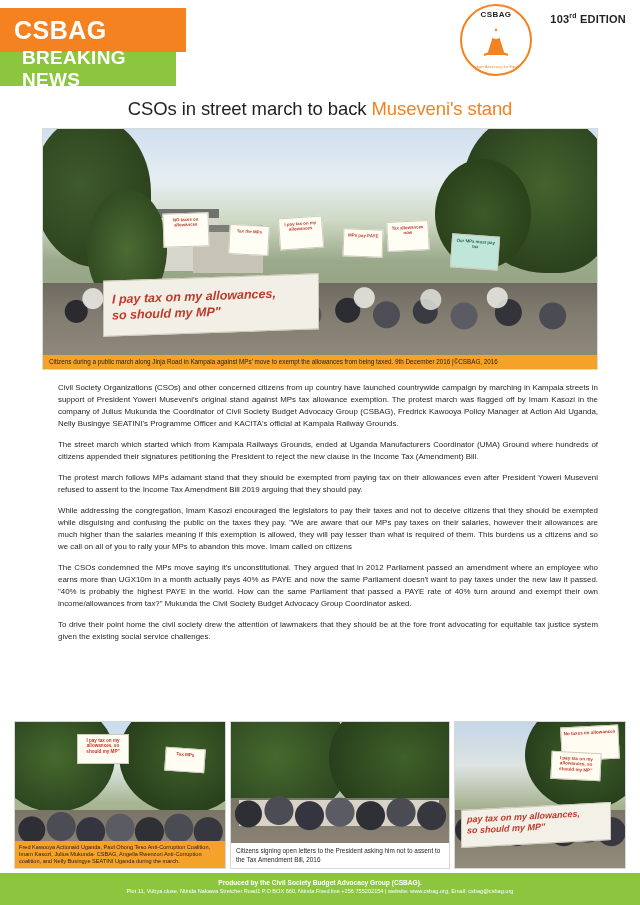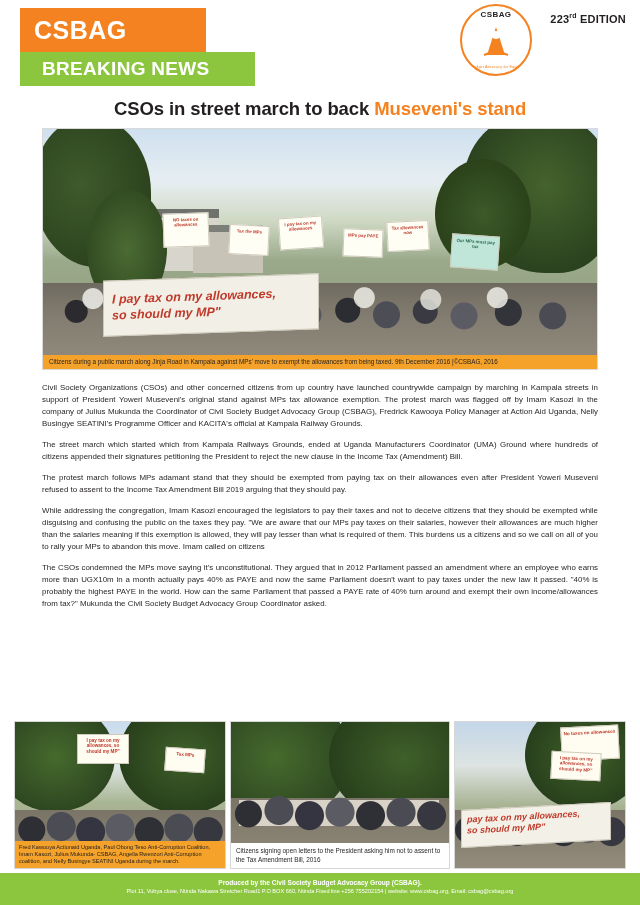--- a/index.html
+++ b/index.html
@@ -14,41 +14,40 @@
     position: relative;
     width: 640px; height: 905px;
     overflow: hidden;
     background: #fff;
   }
 
   
   .header {
     position: relative;
     height: 92px;
-    margin-left: 20px;
   }
   .brand-orange {
     position: absolute;
     left: 0; top: 8px;
     width: 186px; height: 44px;
     background: #f58220;
     display: flex;
     align-items: center;
     padding-left: 14px;
   }
   .brand-orange .logo-text {
     color: #ffffff;
     font-size: 25px;
     font-weight: bold;
     letter-spacing: 0.5px;
   }
   .brand-green {
     position: absolute;
     left: 0; top: 52px;
-    width: 235px; height: 34px;
+    width: 176px; height: 34px;
     background: #8cc63f;
     display: flex;
     align-items: center;
     padding-left: 22px;
   }
   .brand-green .breaking-text {
     color: #ffffff;
     font-size: 19px;
     font-weight: bold;
     letter-spacing: 0.3px;
@@ -92,21 +91,21 @@
   }
   .logo-badge svg { margin-top: 2px; }
 
   
   .headline-wrap {
     text-align: center;
     padding: 6px 20px 8px 20px;
   }
   .headline {
     font-size: 18.5px;
-    font-weight: bold;
+    font-weight: normal;
     color: #231f20;
     letter-spacing: -0.1px;
   }
   .headline .hl-accent { color: #f58220; }
 
   
   .main-photo-wrap {
     position: relative;
     margin: 0 42px;
     height: 242px;
@@ -236,21 +235,21 @@
     font-size: 6.3px;
     padding: 3px 6px;
     line-height: 1.2;
   }
 
   
   .article {
     padding: 12px 42px 0 42px;
   }
   .article p {
-    margin: 0 0 9px 0;
+    margin: 0 0 9px 16px;
     font-size: 7.9px;
     line-height: 1.52;
     text-align: justify;
     color: #231f20;
   }
 
   
   .strip {
     position: absolute;
     left: 14px; right: 14px;
@@ -372,21 +371,21 @@
       <span class="lb-title">CSBAG</span>
       <svg width="44" height="40" viewBox="0 0 44 40">
         <path d="M22 6 L13 34 L31 34 Z" fill="#f58220"></path>
         <circle cx="22" cy="14" r="4" fill="#ffffff"></circle>
         <path d="M10 34 q12 -6 24 0" stroke="#f58220" stroke-width="2" fill="none"></path>
       </svg>
       <span class="lb-tag">Budget Advocacy for Equity</span>
     </div>
 
     <div class="edition">
-      <span>223</span><sup>rd</sup><span> EDITION</span>
+      <span>103</span><sup>rd</sup><span> EDITION</span>
     </div>
   </div>
 
   <div class="headline-wrap">
     <div class="headline">
       <span>CSOs in street march to back </span><span class="hl-accent">Museveni's stand</span>
     </div>
   </div>
 
   <div class="main-photo-wrap">
@@ -416,20 +415,21 @@
 
     <div class="mp-caption">Citizens during a public march along Jinja Road in Kampala against MPs' move to exempt the allowances from being taxed. 9th December 2016 |©CSBAG, 2016</div>
   </div>
 
   <div class="article">
     <p>Civil Society Organizations (CSOs) and other concerned citizens from up country have launched countrywide campaign by marching in Kampala streets in support of President Yoweri Museveni's original stand against MPs tax allowance exemption. The protest march was flagged off by Imam Kasozi in the company of Julius Mukunda the Coordinator of Civil Society Budget Advocacy Group (CSBAG), Fredrick Kawooya Policy Manager at Action Aid Uganda, Nelly Busingye SEATINI's Programme Officer and KACITA's official at Kampala Railway Grounds.</p>
     <p>The street march which started which from Kampala Railways Grounds, ended at Uganda Manufacturers Coordinator (UMA) Ground where hundreds of citizens appended their signatures petitioning the President to reject the new clause in the Income Tax (Amendment) Bill.</p>
     <p>The protest march follows MPs adamant stand that they should be exempted from paying tax on their allowances even after President Yoweri Museveni refused to assent to the Income Tax Amendment Bill 2019 arguing that they should pay.</p>
     <p>While addressing the congregation, Imam Kasozi encouraged the legislators to pay their taxes and not to deceive citizens that they should be exempted while disguising and confusing the public on the taxes they pay. "We are aware that our MPs pay taxes on their salaries, however their allowances are much higher than the salaries meaning if this exemption is allowed, they will pay lesser than what is required of them. This burdens us a citizens and so we call on all of you to rally your MPs to abandon this move. Imam called on citizens</p>
     <p>The CSOs condemned the MPs move saying it's unconstitutional. They argued that in 2012 Parliament passed an amendment where an employee who earns more than UGX10m in a month actually pays 40% as PAYE and now the same Parliament doesn't want to pay taxes under the new law it passed. "40% is probably the highest PAYE in the world. How can the same Parliament that passed a PAYE rate of 40% turn around and exempt their own income/allowances from tax?" Mukunda the Civil Society Budget Advocacy Group Coordinator asked.</p>
+    <p>To drive their point home the civil society drew the attention of lawmakers that they should be at the fore front advocating for equitable tax justice system given the existing social service challenges.</p>
   </div>
 
   <div class="strip">
 
     <div class="cell cell-a">
       <div class="sc-sky"></div>
       <div class="sc-green"></div>
       <div class="sc-green2"></div>
       <div class="sc-ground"></div>
       <div class="sc-plac" style="left:62px; top:12px; width:52px; height:30px;">I pay tax on my allowances, so should my MP"</div>

